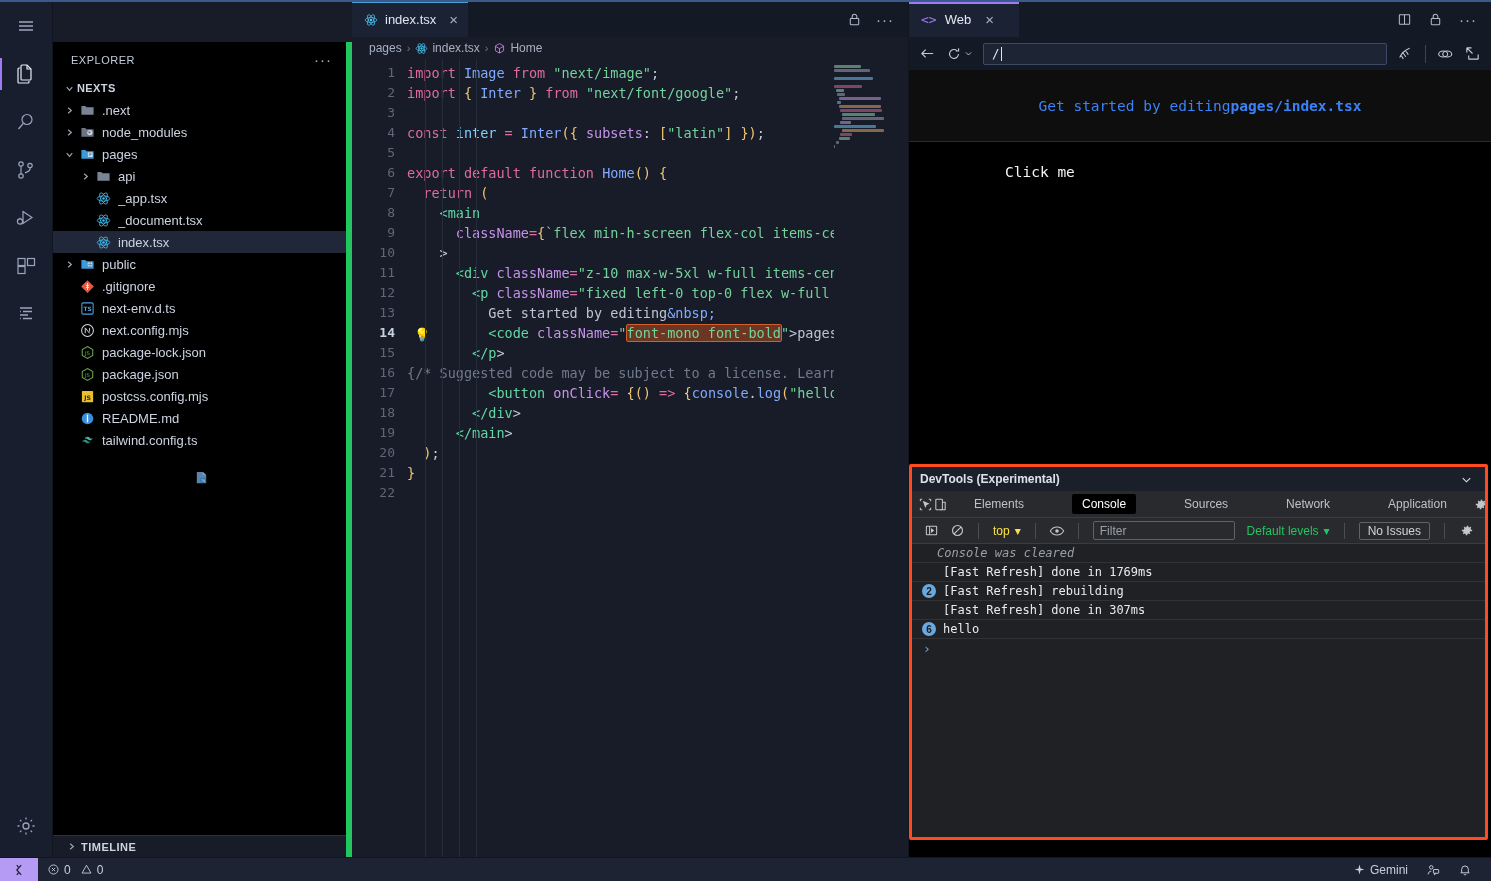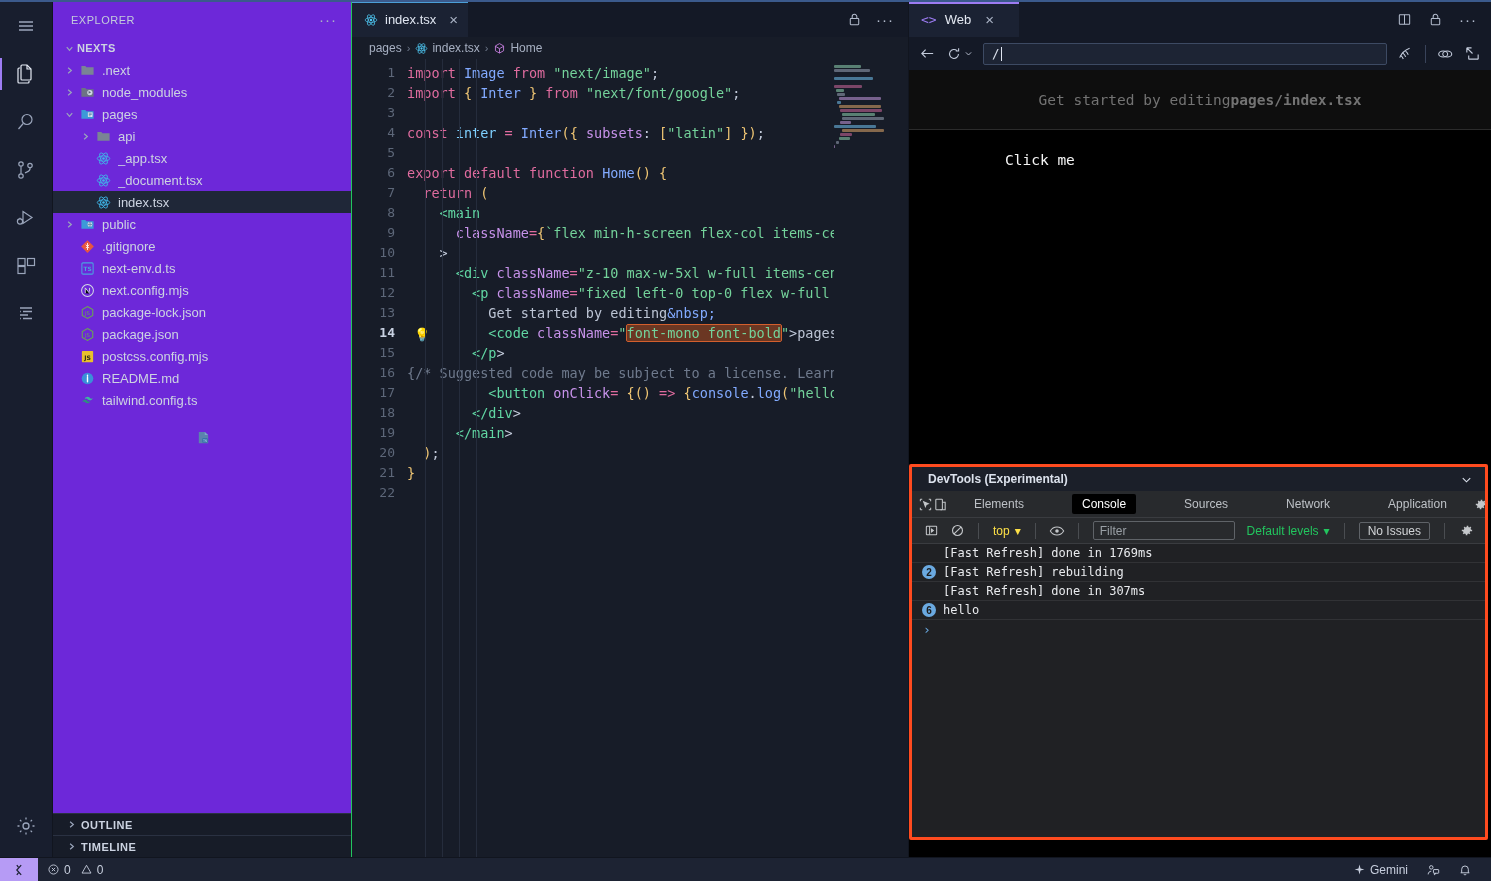--- a/index.html
+++ b/index.html
@@ -31,23 +31,24 @@
   .act-icon.active { color: #e6ebf5; }
   .act-icon.active::before {
     content: ''; position: absolute; left: 0; top: 8px; bottom: 8px;
     width: 2px; background: #9d7cf3;
   }
   .act-spacer { flex: 1; }
   .act-bottom { padding-bottom: 14px; }
 
   
   .sidebar {
-    width: 299px; flex: 0 0 299px; background: #6d28d9;
+    width: 299px; flex: 0 0 299px; background: #000000;
     display: flex; flex-direction: column;
-    border-right: 1px solid #22c55e;
+    border-right: 6px solid #22c55e;
+    margin-top: 40px;
   }
   .sidebar-header {
     height: 35px; display: flex; align-items: center; justify-content: space-between;
     padding: 0 14px 0 18px; font-size: 11px; letter-spacing: 0.5px;
     color: #c3cbdb; font-weight: 400;
   }
   .sb-dots { color: #aab3c5; font-size: 15px; letter-spacing: 1px; cursor: pointer; line-height: 1; }
   .tree { flex: 1; overflow: hidden; padding-top: 0px; }
   .tree-row {
     height: 22px; display: flex; align-items: center;
@@ -160,40 +161,40 @@
     flex: 1; height: 22px; background: #1d2434; border: 1px solid #3d4a63;
     border-radius: 2px; display: flex; align-items: center; padding: 0 8px;
     font-size: 12.5px; color: #dfe5f0; font-family: "DejaVu Sans Mono", monospace;
     cursor: text;
   }
   .urlbar .caret { width:1px; height:14px; background:#dfe5f0; margin-left:1px; }
   .wt-div { width: 1px; height: 18px; background: #39435a; }
 
   .preview { flex: 1; background: #000; position: relative; overflow: hidden; }
   .preview-banner {
-    height: 60px; background: #0e0e0e; border-bottom: 1px solid #2b2b2b;
+    height: 72px; background: #0e0e0e; border-bottom: 1px solid #2b2b2b;
     display: flex; align-items: center; justify-content: center;
-    font-family: "DejaVu Sans Mono", monospace; font-size: 14.5px; color: #737373;
+    font-family: "DejaVu Sans Mono", monospace; font-size: 14.5px; color: #3b82f6;
   }
   .preview-banner b { font-weight: bold; }
   .preview-btn {
     margin: 22px 0 0 96px; font-family: "DejaVu Sans Mono", monospace;
     font-size: 14.5px; color: #f4f4f4; display: inline-block; cursor: pointer;
   }
 
   
   .devtools {
     position: absolute; left: 0px; right: 3px; bottom: 17px; top: 462px;
     border: 3px solid #ff4b1f; border-radius: 2px; background: #202124;
     display: flex; flex-direction: column; overflow: hidden;
   }
   .dt-title {
     height: 24px; background: #1b1f29; color: #dbe1ec;
     display: flex; align-items: center; justify-content: space-between;
-    padding: 0 12px 0 16px; font-size: 12px; font-weight: bold;
+    padding: 0 12px 0 8px; font-size: 12px; font-weight: bold;
   }
   .dt-tabs {
     height: 27px; background: #282a2d; display: flex; align-items: center;
     gap: 0; padding: 0 6px; border-bottom: 1px solid #3a3c40;
   }
   .dt-icon-btn { width: 26px; height: 24px; display:flex; align-items:center; justify-content:center; color:#c4c7ca; cursor:pointer; }
   .dt-sep { width: 1px; height: 16px; background: #4a4d51; margin: 0 8px; }
   .dt-tab {
     padding: 0 10px; height: 20px; line-height: 20px;
     font-size: 12px; color: #bdc1c6; cursor: pointer; border-radius: 2px;
@@ -522,28 +523,20 @@
                 <svg width="15" height="15" viewBox="0 0 16 16">
                   <path d="M3 2h6.5L13 5.5V14H3z" fill="#5b83ad"></path>
                   <path d="M9.3 2v3.4H13" fill="#7ca5cc"></path>
                   <rect x="6.8" y="8.8" width="5.6" height="4.6" rx="0.6" fill="#2f6da8"></rect>
                   <text x="9.6" y="12.4" font-size="3.6" fill="#cfe1f2" text-anchor="middle" font-family="DejaVu Sans, sans-serif">TS</text>
                 </svg>
               </span>
               <span class="lbl">tsconfig.json</span>
             </div>
           </div>
-      </div>
-      <div class="panel-bar">
-        <span class="chev">
-          <svg width="11" height="11" viewBox="0 0 12 12" fill="none" stroke="currentColor" stroke-width="1.3">
-              <path d="M4.5 3L8 6l-3.5 3"></path>
-            </svg>
-        </span>
-        <span>OUTLINE</span>
       </div>
       <div class="panel-bar">
         <span class="chev">
           <svg width="11" height="11" viewBox="0 0 12 12" fill="none" stroke="currentColor" stroke-width="1.3">
               <path d="M4.5 3L8 6l-3.5 3"></path>
             </svg>
         </span>
         <span>TIMELINE</span>
       </div>
     </div>
@@ -846,20 +839,23 @@
           <div class="dt-sep"></div>
           <span class="dt-icon-btn">
             <svg width="15" height="15" viewBox="0 0 16 16" fill="currentColor">
               <path d="M8 5.4A2.6 2.6 0 1 0 8 10.6 2.6 2.6 0 0 0 8 5.4zm0 4A1.4 1.4 0 1 1 8 6.6a1.4 1.4 0 0 1 0 2.8z"></path>
               <path d="M14 7.1h-1.2a4.9 4.9 0 0 0-.5-1.2l.85-.85-1.2-1.2-.85.85a4.9 4.9 0 0 0-1.2-.5V3h-1.7v1.2c-.43.1-.83.27-1.2.5l-.85-.85-1.2 1.2.85.85c-.23.37-.4.77-.5 1.2H3v1.7h1.3c.1.43.27.83.5 1.2l-.85.85 1.2 1.2.85-.85c.37.23.77.4 1.2.5V13h1.7v-1.3c.43-.1.83-.27 1.2-.5l.85.85 1.2-1.2-.85-.85c.23-.37.4-.77.5-1.2H14z"></path>
             </svg>
           </span>
         </div>
 
         <div class="dt-console" id="dt-console">
+            <div class="cmsg cleared">
+              <span>Console was cleared</span>
+            </div>
             <div class="cmsg">
               <span class="nobadge"></span>
               <span>[Fast Refresh] done in 1769ms</span>
             </div>
             <div class="cmsg">
               <span class="badge">2</span>
               <span>[Fast Refresh] rebuilding</span>
             </div>
             <div class="cmsg">
               <span class="nobadge"></span>

